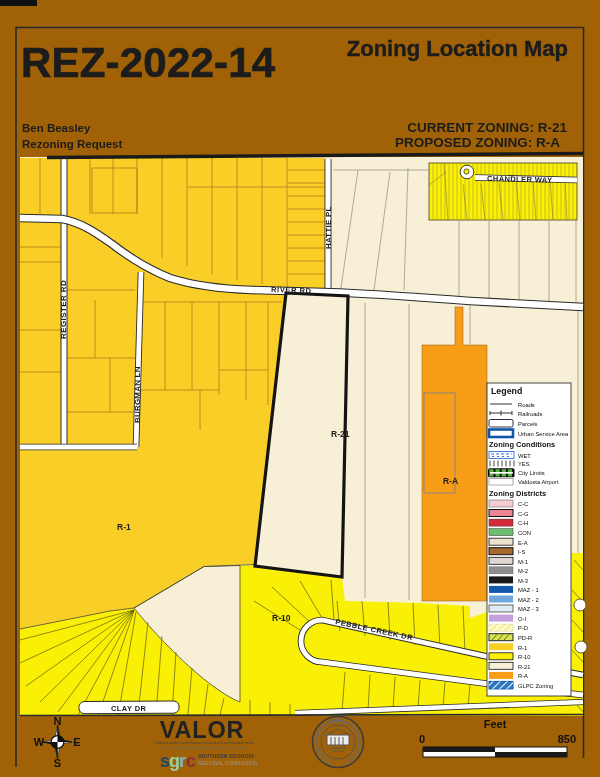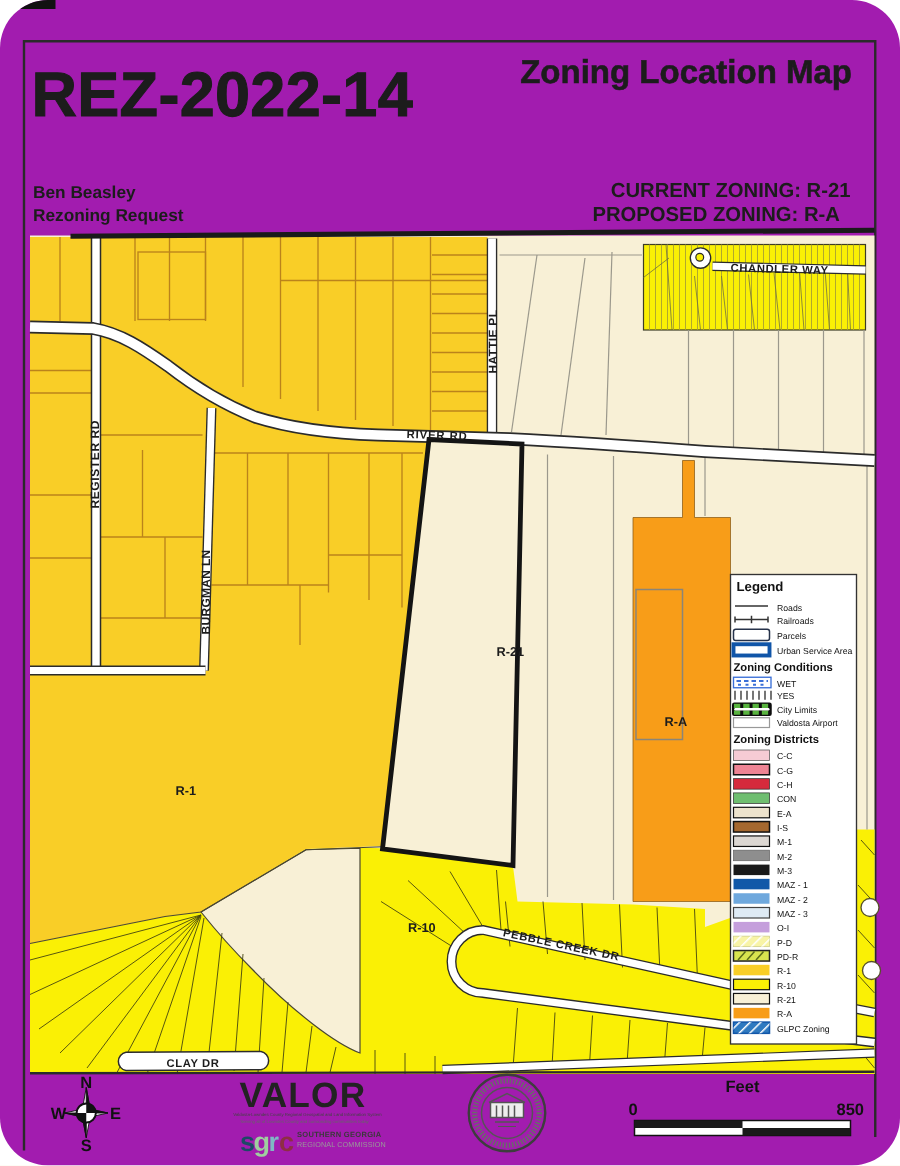--- a/index.html
+++ b/index.html
@@ -1,17 +1,17 @@
 <!DOCTYPE html>
 <html><head>
 <meta charset="utf-8">
 <style>
 html,body{margin:0;padding:0;background:#ffffff;}
-.page{position:relative;width:600px;height:777px;background:#a21caf;overflow:hidden;
-  font-family:"Liberation Sans", sans-serif;border-radius:32px;}
+.page{position:relative;width:600px;height:777px;background:#a16207;overflow:hidden;
+  font-family:"Liberation Sans", sans-serif;}
 svg{position:absolute;left:0;top:0;}
 text{font-family:"Liberation Sans", sans-serif;}
 </style>
 </head>
 <body>
 <div class="page">
 <svg width="600" height="777" viewBox="0 0 600 777">
 <defs>
 <pattern id="hatchWhite" patternUnits="userSpaceOnUse" width="5" height="5" patternTransform="rotate(45)">
   <rect width="5" height="5" fill="none"></rect>

